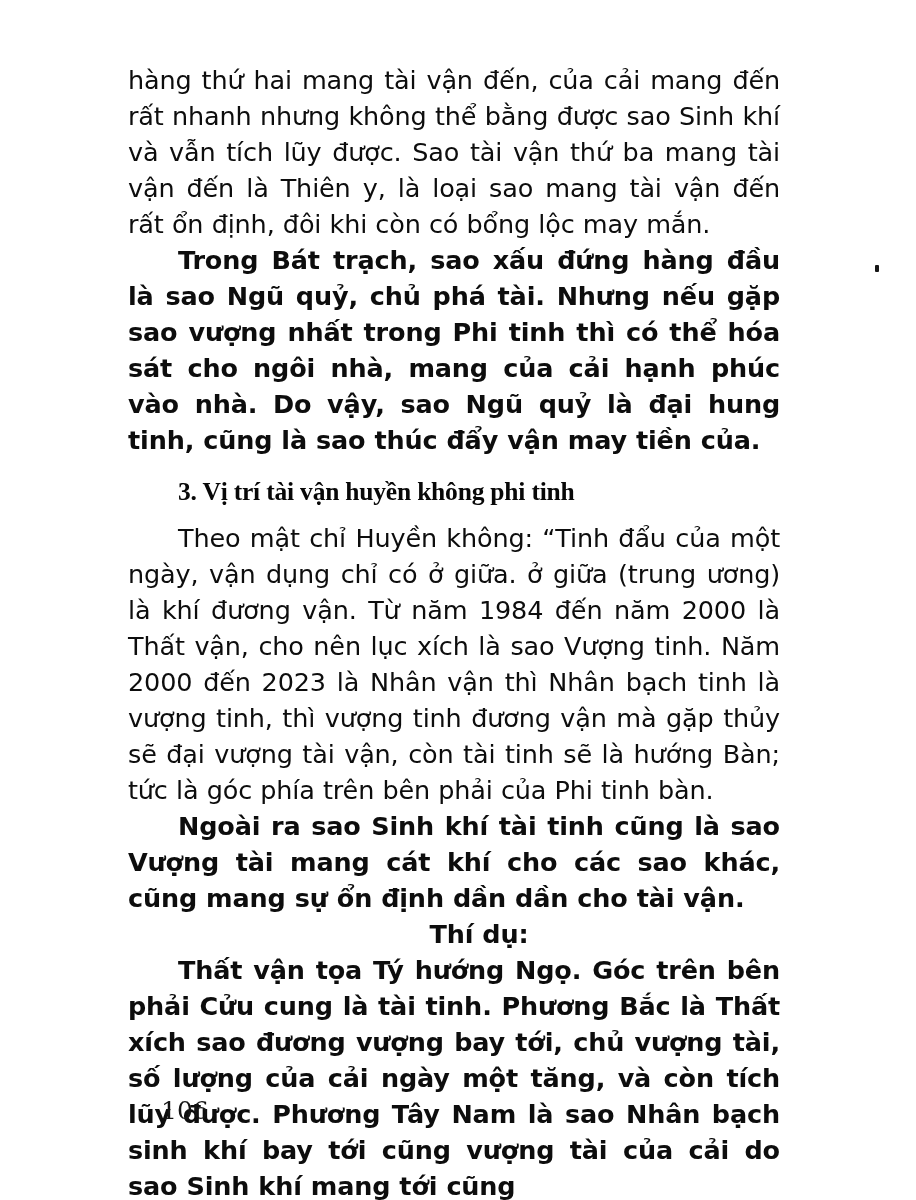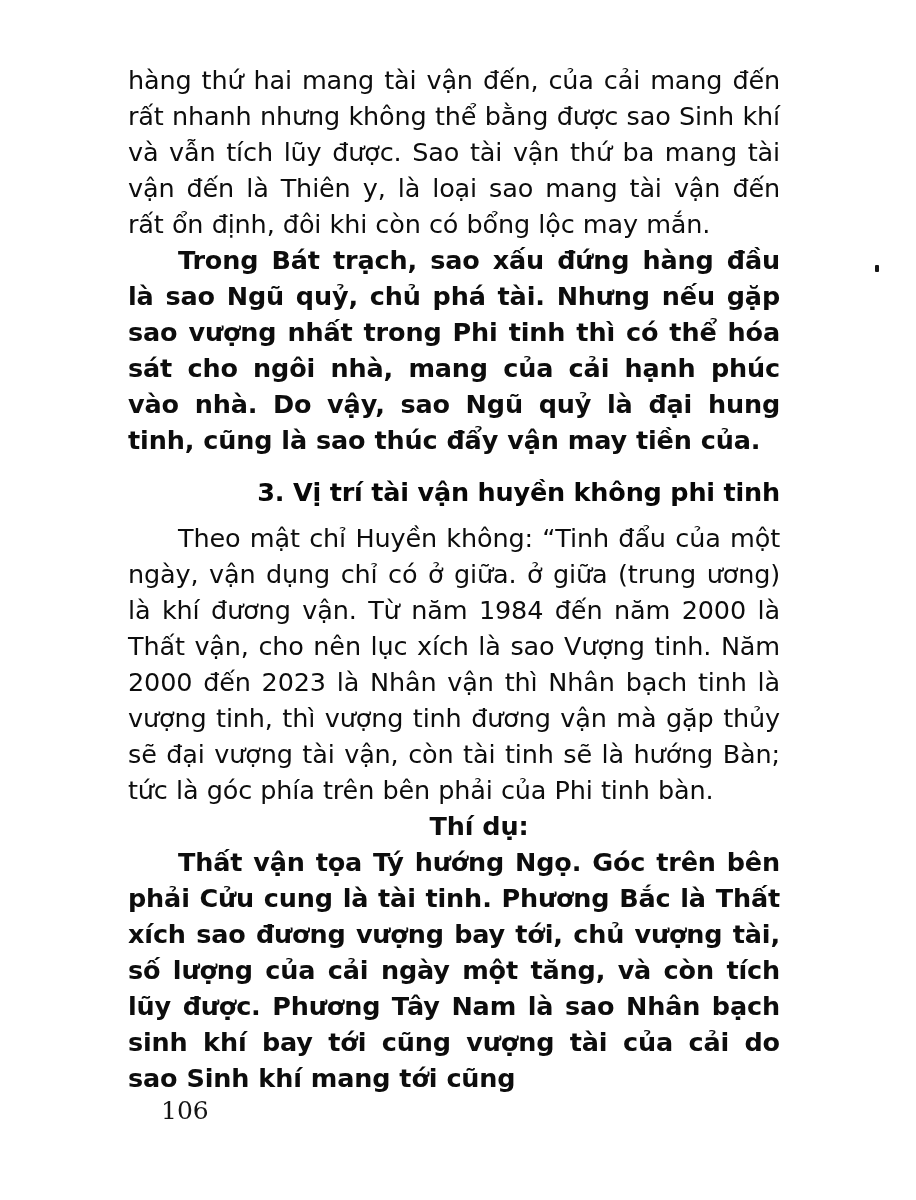--- a/index.html
+++ b/index.html
@@ -48,22 +48,23 @@
   }
   .section-heading {
     margin: 0;
     padding-top: 16px;
     padding-bottom: 10px;
     font-size: 25.5px;
     line-height: 36px;
     font-weight: bold;
     color: #080808;
     text-indent: 50px;
-    text-align: right;
+    text-align: left;
     letter-spacing: -0.2px;
+    font-family: Liberation Serif, serif;
   }
   .short-line {
     text-align: center;
   }
   .page-number {
     position: absolute;
     left: 137px;
     top: 1096px;
     font-size: 25px;
     line-height: 30px;
@@ -89,20 +90,21 @@
   <div class="text-column">
 
     <p class="para first">hàng thứ hai mang tài vận đến, của cải mang đến rất nhanh nhưng không thể bằng được sao Sinh khí và vẫn tích lũy được. Sao tài vận thứ ba mang tài vận đến là Thiên y, là loại sao mang tài vận đến rất ổn định, đôi khi còn có bổng lộc may mắn.</p>
 
     <p class="para">Trong Bát trạch, sao xấu đứng hàng đầu là sao Ngũ quỷ, chủ phá tài. Nhưng nếu gặp sao vượng nhất trong Phi tinh thì có thể hóa sát cho ngôi nhà, mang của cải hạnh phúc vào nhà. Do vậy, sao Ngũ quỷ là đại hung tinh, cũng là sao thúc đẩy vận may tiền của.</p>
 
     <h2 class="section-heading">3. Vị trí tài vận huyền không phi tinh</h2>
 
     <p class="para">Theo mật chỉ Huyền không: “Tinh đẩu của một ngày, vận dụng chỉ có ở giữa. ở giữa (trung ương) là khí đương vận. Từ năm 1984 đến năm 2000 là Thất vận, cho nên lục xích là sao Vượng tinh. Năm 2000 đến 2023 là Nhân vận thì Nhân bạch tinh là vượng tinh, thì vượng tinh đương vận mà gặp thủy sẽ đại vượng tài vận, còn tài tinh sẽ là hướng Bàn; tức là góc phía trên bên phải của Phi tinh bàn.</p>
 
+    <p class="para">Ngoài ra sao Sinh khí tài tinh cũng là sao Vượng tài mang cát khí cho các sao khác, cũng mang sự ổn định dần dần cho tài vận.</p>
 
     <p class="para short-line">Thí dụ:</p>
 
     <p class="para last-block">Thất vận tọa Tý hướng Ngọ. Góc trên bên phải Cửu cung là tài tinh. Phương Bắc là Thất xích sao đương vượng bay tới, chủ vượng tài, số lượng của cải ngày một tăng, và còn tích lũy được. Phương Tây Nam là sao Nhân bạch sinh khí bay tới cũng vượng tài của cải do sao Sinh khí mang tới cũng</p>
 
   </div>
 
   <div class="scan-speck"></div>
 
   <div class="page-number">106</div>

